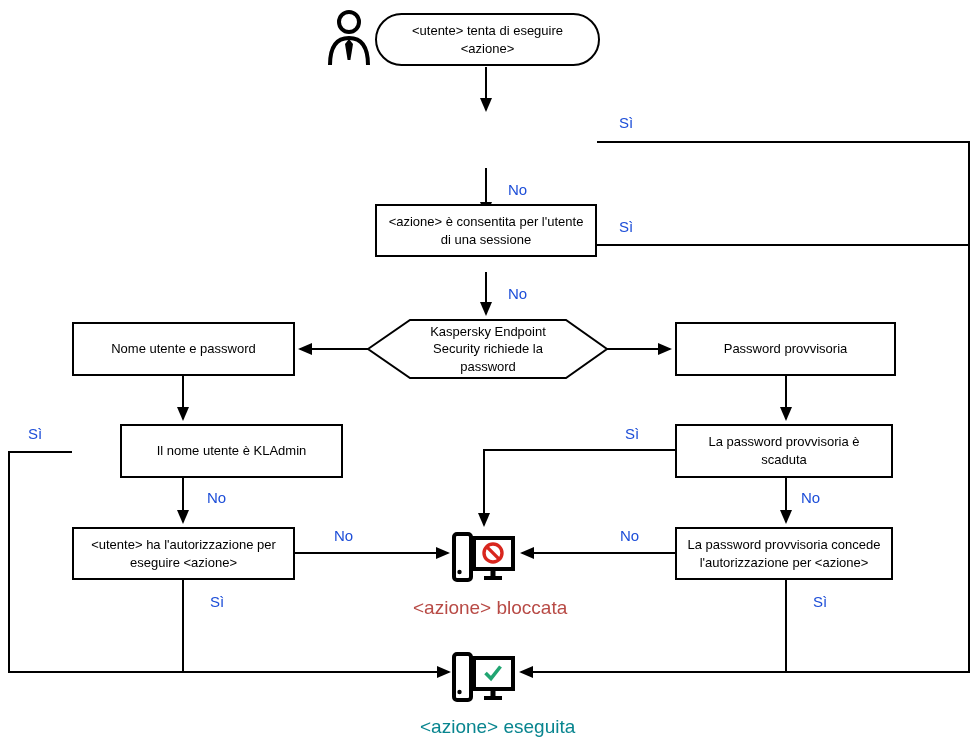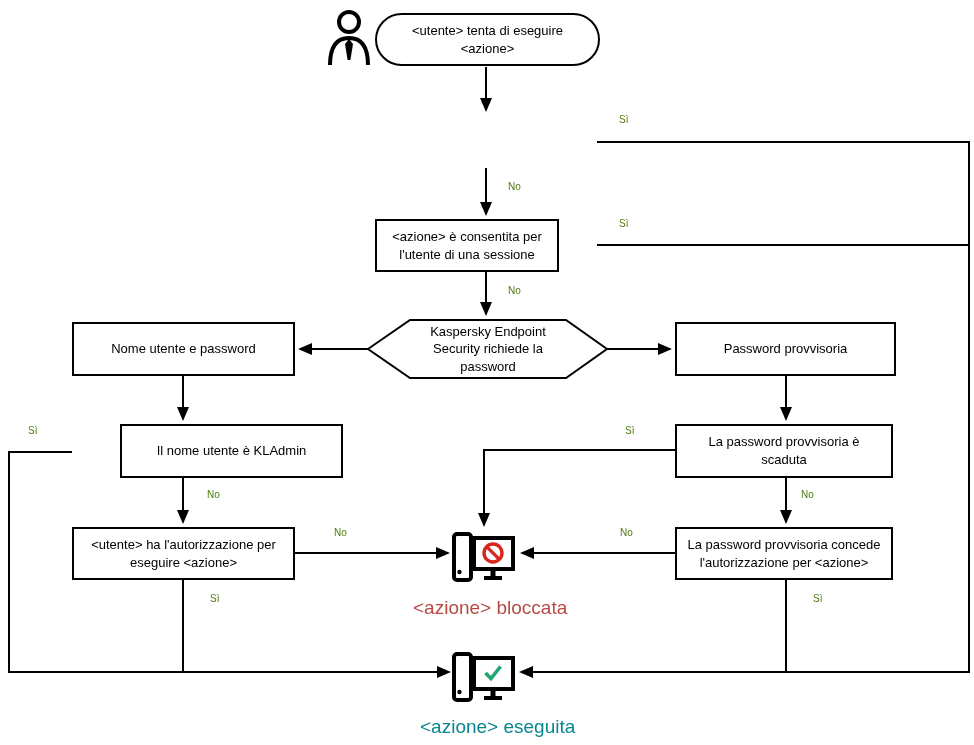--- a/index.html
+++ b/index.html
@@ -35,22 +35,22 @@
     padding: 2px 10px;
   }
   .node.stadium { border-radius: 27px; }
   .node.hex-text {
     border: none;
     background: transparent;
     padding: 2px 28px;
   }
   .edge-label {
     position: absolute;
-    font-size: 10px;
-    color: #4d7c0f;
+    font-size: 15px;
+    color: #1d4ed8;
     white-space: nowrap;
   }
   .status-label {
     position: absolute;
     font-size: 19px;
     text-align: center;
     white-space: nowrap;
   }
   .icon-abs { position: absolute; }
 </style>
@@ -109,21 +109,21 @@
     <circle cx="24" cy="14" r="10" fill="none" stroke="#000000" stroke-width="4"></circle>
     <path d="M5,57 Q5,30 24,30 Q43,30 43,57" fill="none" stroke="#000000" stroke-width="4"></path>
     <path d="M24,31 L20,36 L22.6,52 L25.4,52 L28,36 Z" fill="#000000"></path>
   </svg>
 
   <div class="node stadium" style="left:375px; top:13px; width:225px; height:53px;">
     <span>&lt;utente&gt; tenta di eseguire &lt;azione&gt;</span>
   </div>
 
 
-  <div class="node" style="left:375px; top:219px; width:184px; height:53px;">
+  <div class="node" style="left:375px; top:204px; width:222px; height:53px;">
     <span>&lt;azione&gt; è consentita per l'utente di una sessione</span>
   </div>
 
   <div class="node" style="left:72px; top:322px; width:223px; height:54px;">
     <span>Nome utente e password</span>
   </div>
 
   <div class="node hex-text" style="left:378px; top:320px; width:220px; height:58px;">
     <span>Kaspersky Endpoint Security richiede la password</span>
   </div>

